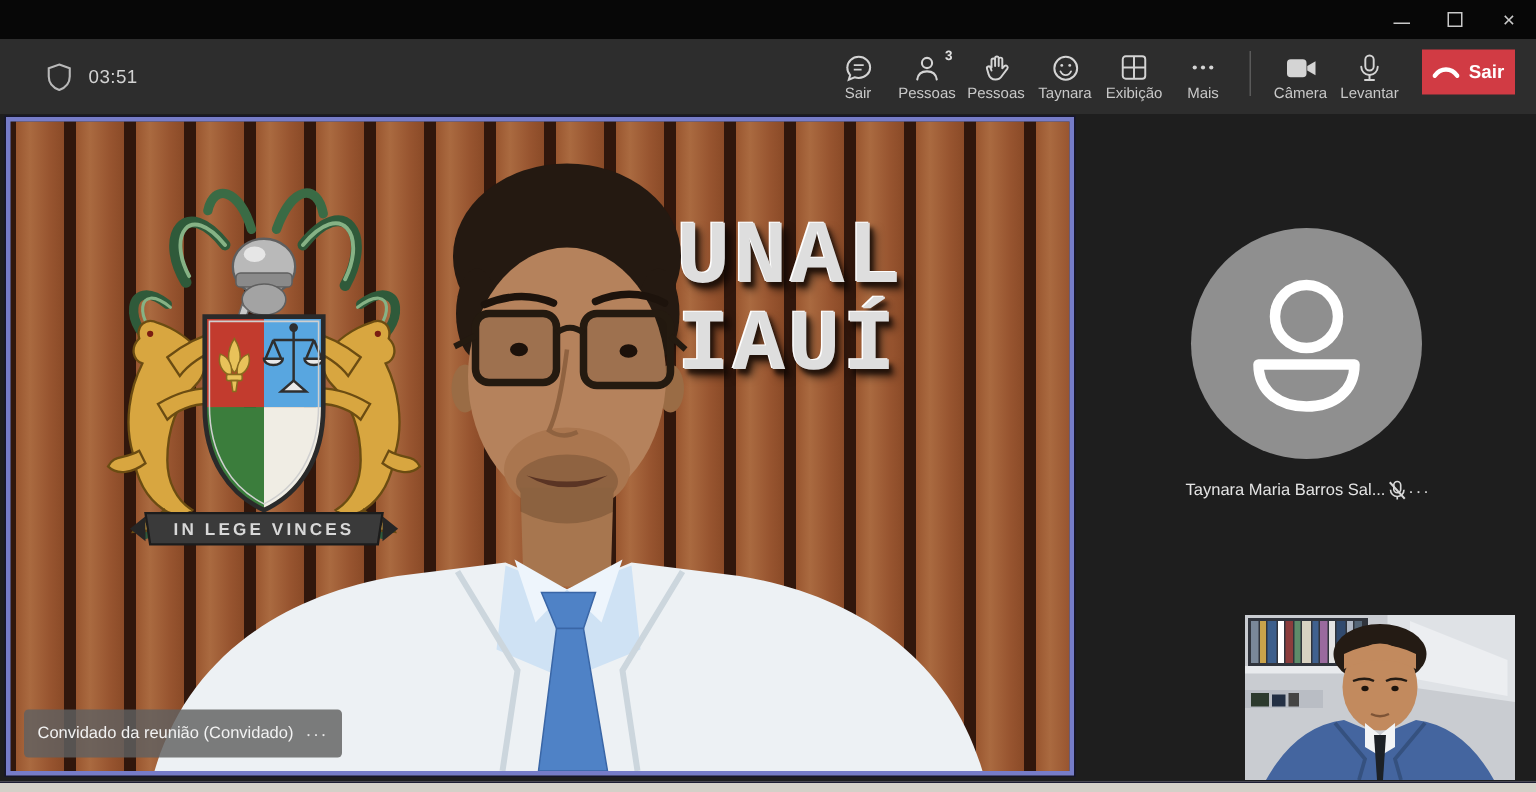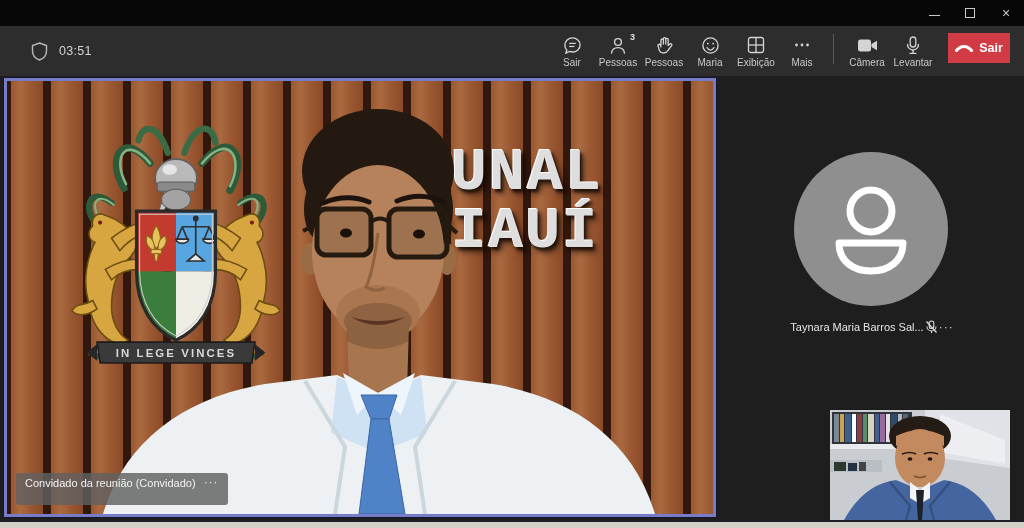--- a/index.html
+++ b/index.html
@@ -65,21 +65,21 @@
   .wall-line1 { font-size:60px; margin-left:36px; }
   .wall-line2 { font-size:58px; margin-top:14px; margin-left:18px; }
   .wall-line3 { font-size:58px; margin-top:0; }
 
   .crest { position:absolute; left:44px; top:22px; }
   .person-layer { position:absolute; left:0; top:0; }
 
   .name-tag {
     position:absolute; left:9px; bottom:9px; height:22px;
     background:rgba(96,96,96,.82); border-radius:3px;
-    display:flex; align-items:flex-end; gap:8px; padding:16px 9px;
+    display:flex; align-items:center; gap:8px; padding:16px 9px;
     color:#f2f2f2; font-size:11px; white-space:nowrap;
   }
   .name-tag-more { font-size:12px; letter-spacing:1px; color:#e8e8e8; cursor:pointer; }
 
   
   .participant-tile { position:absolute; left:740px; top:40px; width:264px; height:230px; cursor:pointer; }
   .avatar {
     position:absolute; left:54px; top:36px; width:154px; height:154px; border-radius:50%;
     background:#8f8f8f; display:flex; align-items:center; justify-content:center;
   }
@@ -163,21 +163,21 @@
 
       <div class="tb-btn">
         <span class="ic">
           <svg width="19" height="19" viewBox="0 0 20 20">
             <circle cx="10" cy="10" r="8" fill="none" stroke="#d4d4d4" stroke-width="1.4"></circle>
             <circle cx="7.2" cy="8" r="1" fill="#d4d4d4"></circle>
             <circle cx="12.8" cy="8" r="1" fill="#d4d4d4"></circle>
             <path d="M6.3 12.2 C7.2 14 8.5 14.8 10 14.8 C11.5 14.8 12.8 14 13.7 12.2" fill="none" stroke="#d4d4d4" stroke-width="1.3" stroke-linecap="round"></path>
           </svg>
         </span>
-        <span class="lbl">Maria</span>
+        <span class="lbl">Taynara</span>
       </div>
 
       <div class="tb-btn">
         <span class="ic">
           <svg width="18" height="18" viewBox="0 0 18 18">
             <rect x="1.5" y="1.5" width="15" height="15" rx="2" fill="none" stroke="#d4d4d4" stroke-width="1.3"></rect>
             <line x1="9" y1="1.5" x2="9" y2="16.5" stroke="#d4d4d4" stroke-width="1.3"></line>
             <line x1="1.5" y1="9" x2="16.5" y2="9" stroke="#d4d4d4" stroke-width="1.3"></line>
           </svg>
         </span>

